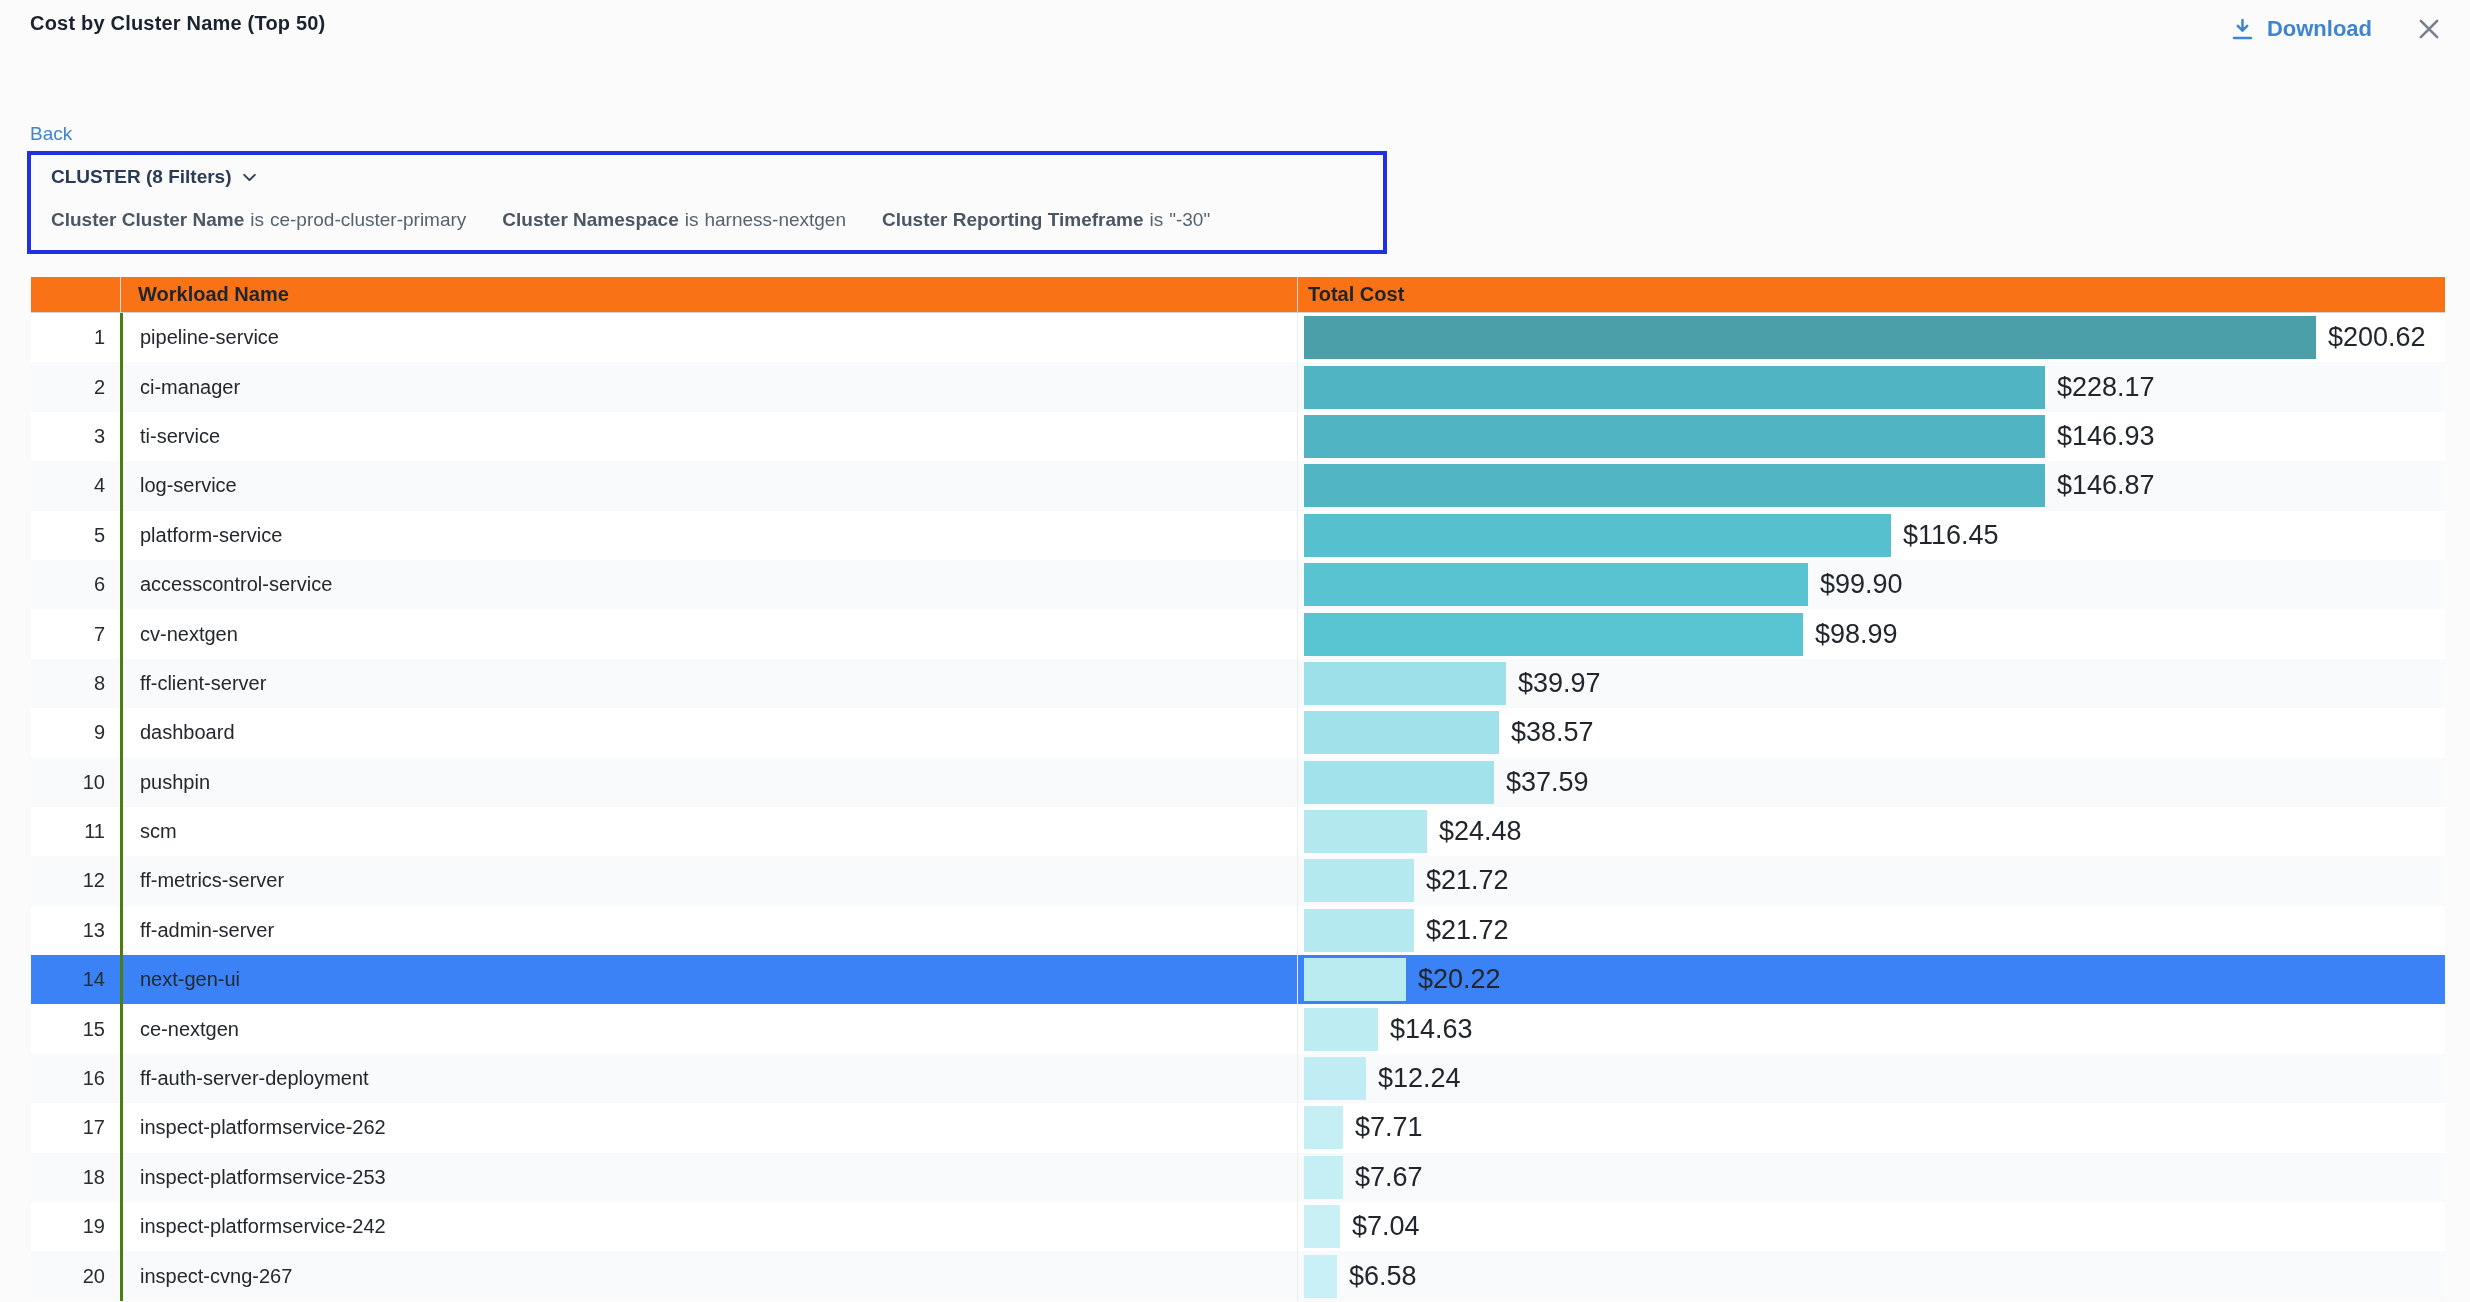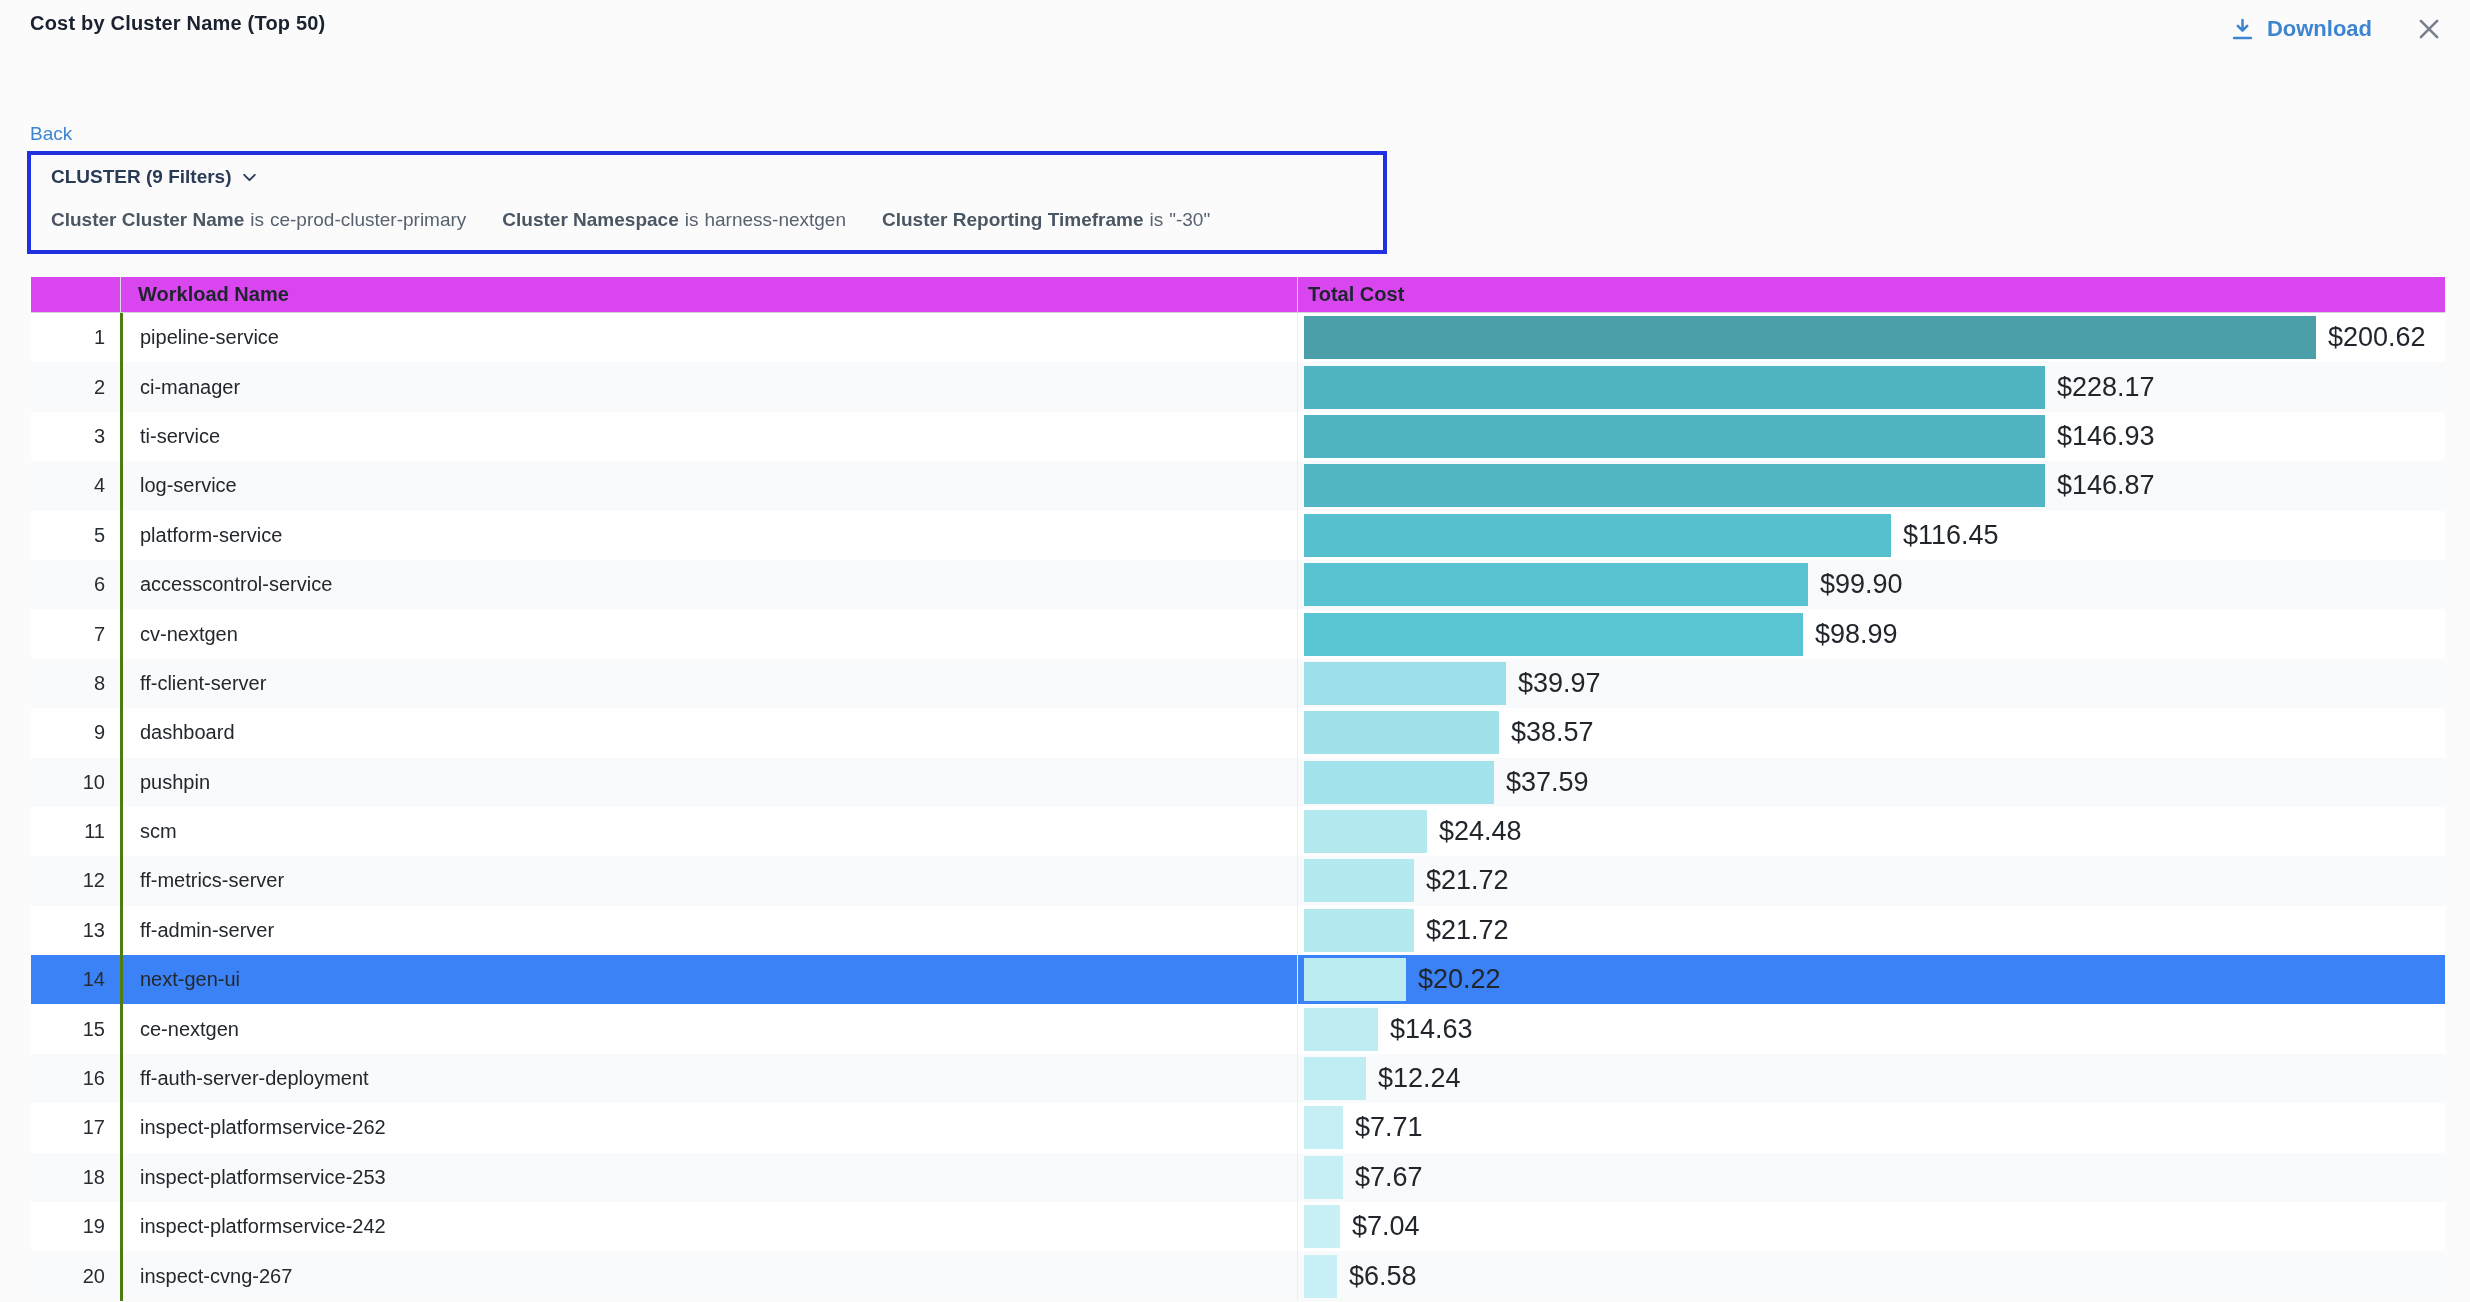--- a/index.html
+++ b/index.html
@@ -47,21 +47,21 @@
     display:flex; align-items:center; gap:36px;
     font-size:19px; color:#57626e; white-space:nowrap;
   }
   .filter-item { display:inline-flex; gap:6px; }
   .filter-item .fkey { font-weight:700; color:#4b5663; }
 
   
   .cost-table { position:absolute; left:31px; top:277px; width:2414px; }
   .thead {
     display:flex; height:36px; align-items:center;
-    background:#d946ef; border-bottom:1px solid #d2d3d6;
+    background:#f97316; border-bottom:1px solid #d2d3d6;
     font-size:20px; font-weight:700; color:#1f252d;
   }
   .col-rank { width:89px; flex:0 0 89px; height:100%; display:flex; align-items:center; justify-content:flex-end; padding-right:15px; }
   .col-name { width:1177px; flex:0 0 1177px; height:100%; display:flex; align-items:center; padding-left:17px; border-left:1px solid #dcdde0; }
   .col-cost { width:1148px; flex:0 0 1148px; height:100%; display:flex; align-items:center; border-left:1px solid #e7e8ea; }
   .thead .col-cost { padding-left:10px; border-left-color:#d8d9dc; }
 
   .tbody { width:100%; }
   .trow {
     display:flex; height:49.4px; background:#ffffff;
@@ -102,21 +102,21 @@
           <path d="M5.5 5.5l13 13M18.5 5.5l-13 13" stroke="#77808c" stroke-width="2.1" stroke-linecap="round"></path>
         </svg>
       </span>
     </button>
   </div>
 
   <a class="back-link">Back</a>
 
   <div class="filter-box">
     <div class="filter-toggle">
-      <span>CLUSTER (9 Filters)</span>
+      <span>CLUSTER (8 Filters)</span>
       <span>
         <svg width="17" height="17" viewBox="0 0 16 16" fill="none">
           <path d="M3 5.5l5 5 5-5" stroke="#2a3b55" stroke-width="1.8" stroke-linecap="round" stroke-linejoin="round"></path>
         </svg>
       </span>
     </div>
     <div class="filter-row">
       <span class="filter-item">
         <span class="fkey">Cluster Cluster Name</span>
         <span>is</span>

